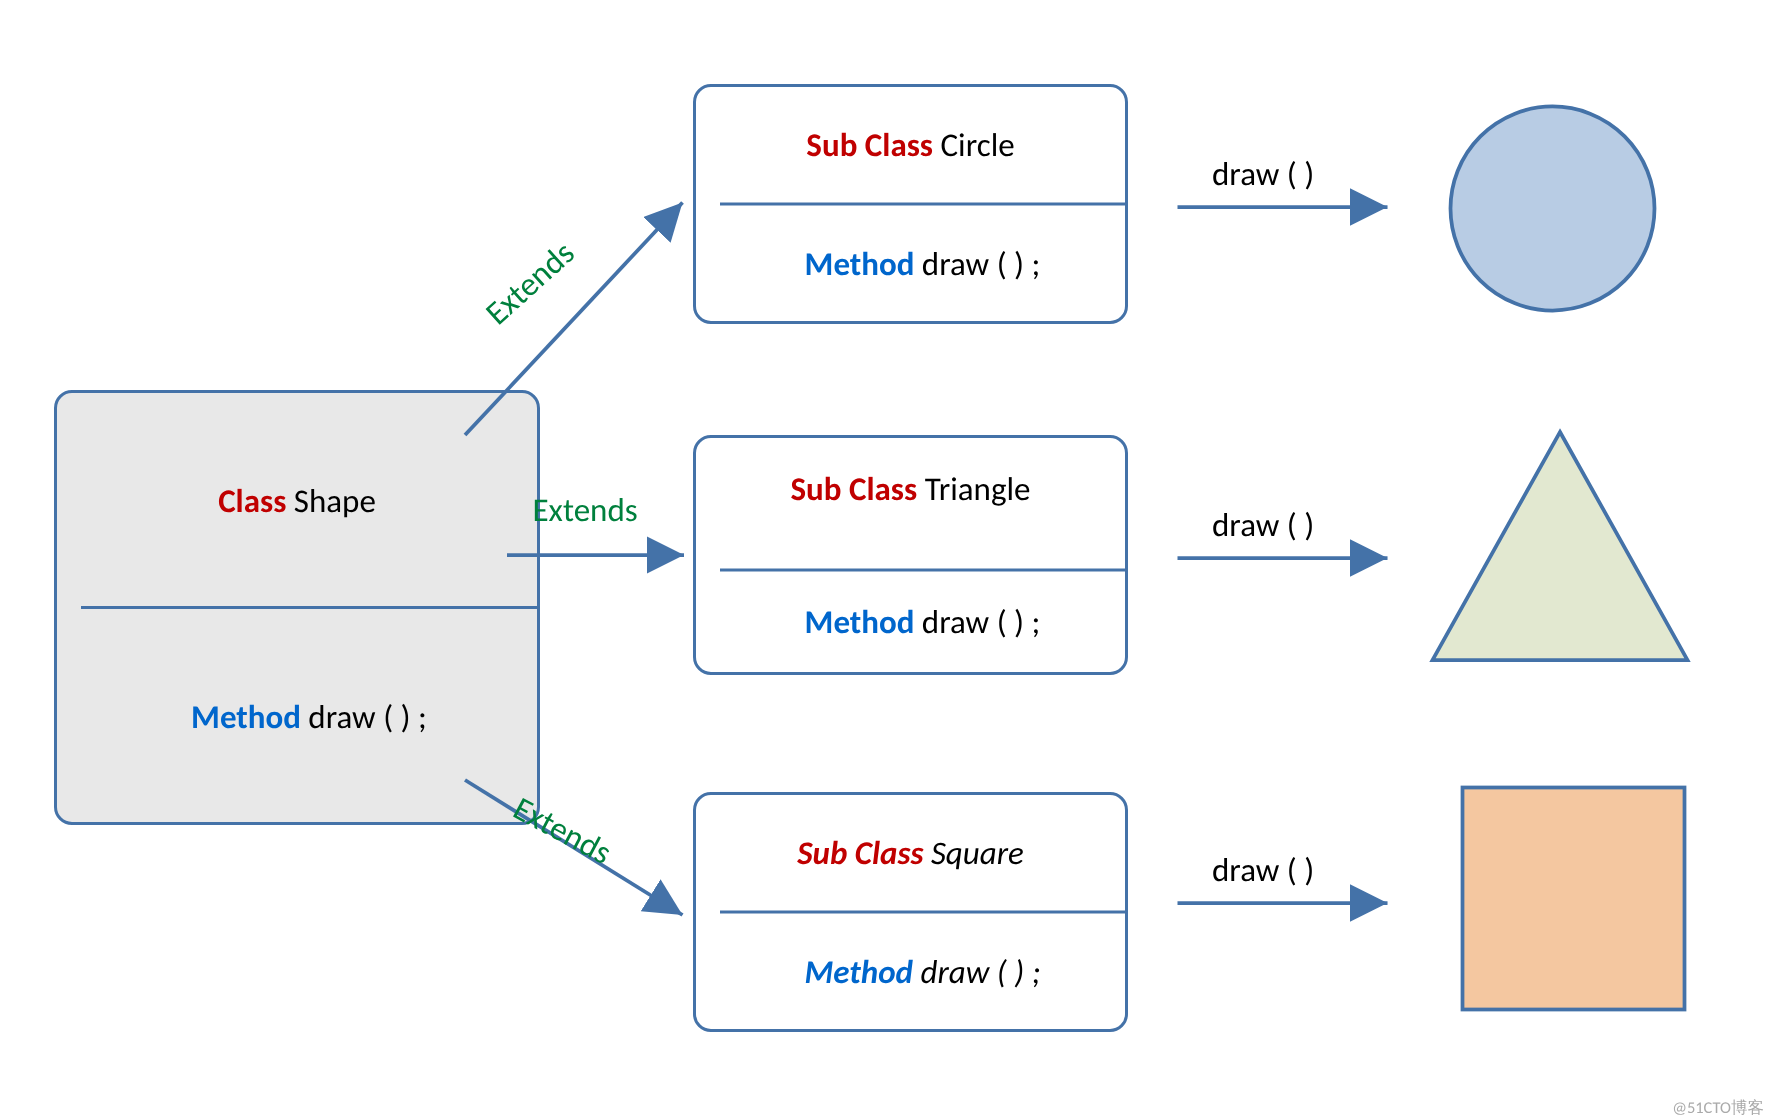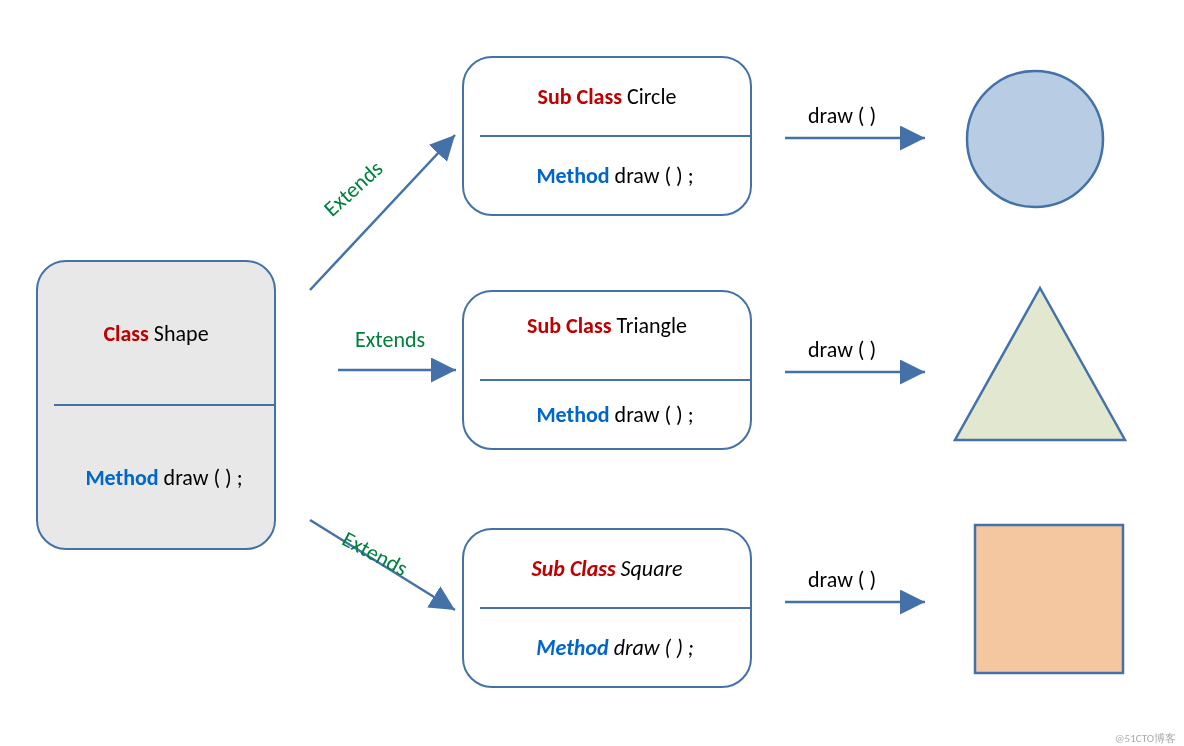--- a/index.html
+++ b/index.html
@@ -6,29 +6,29 @@
     body {
       width: 1184px;
       height: 746px;
       background: #ffffff;
       font-family: "Calibri", Arial, sans-serif;
       position: relative;
     }
     .class-box {
       position: absolute;
       border: 2px solid #4472A8;
-      border-radius: 30px;
+      border-radius: 12px;
       display: flex;
       flex-direction: column;
       overflow: hidden;
     }
     .parent-box {
       left: 36px;
       top: 260px;
-      width: 240px;
+      width: 324px;
       height: 290px;
       background: #E8E8E8;
     }
     .sub-box {
       width: 290px;
       height: 160px;
       background: #ffffff;
     }
     .box-row {
       flex: 1;

